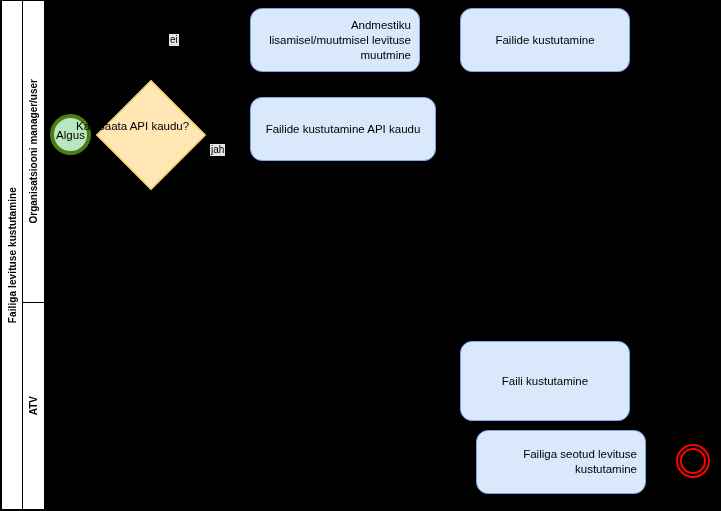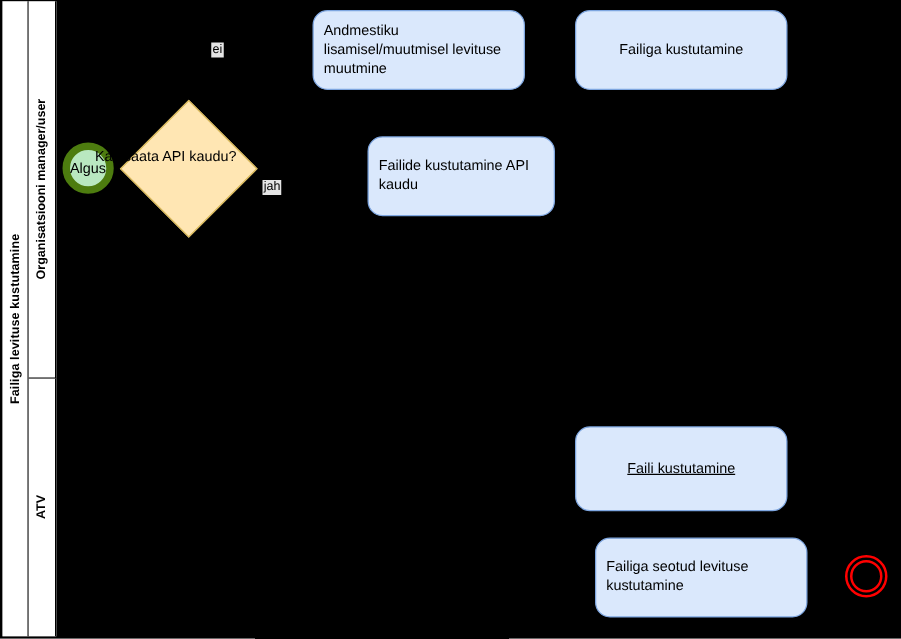--- a/index.html
+++ b/index.html
@@ -84,36 +84,36 @@
   
   .task {
     position: absolute;
     box-sizing: border-box;
     background: #dae8fc;
     border: 1px solid #7ea6e0;
     border-radius: 12px;
     display: flex;
     align-items: center;
     justify-content: center;
-    text-align: left;
+    text-align: right;
     color: #000000;
     font-size: 11.5px;
     line-height: 15px;
     padding: 3px 8px;
   }
 
   .start-event {
     position: absolute;
     box-sizing: border-box;
     background: #b9e8c0;
-    border: 6px solid #4d7c0f;
+    border: 4px solid #4d7c0f;
     border-radius: 50%;
     display: flex;
     align-items: center;
-    justify-content: flex-start;
+    justify-content: center;
     color: #000000;
     font-size: 11.5px;
   }
 
   .gateway {
     position: absolute;
     width: 78px;
     height: 78px;
     background: #ffe6b3;
     border: 1px solid #d6b656;
@@ -186,28 +186,28 @@
 
   <div class="edge-label" style="left:169px; top:34px;">ei</div>
 
   <div class="edge-label" style="left:210px; top:144px;">jah</div>
 
   <div class="task" style="left:250px; top:8px; width:170px; height:64px;">
     <span>Andmestiku lisamisel/muutmisel levituse muutmine</span>
   </div>
 
   <div class="task" style="left:460px; top:8px; width:170px; height:64px;">
-    <span>Failiga kustutamine</span>
-  </div>
-
-  <div class="task" style="left:250px; top:109px; width:150px; height:64px;margin-left:44px;">
+    <span>Failide kustutamine</span>
+  </div>
+
+  <div class="task" style="left:250px; top:97px; width:186px; height:64px;">
     <span>Failide kustutamine API kaudu</span>
   </div>
 
-  <div class="task" style="left:460px; top:341px; width:170px; height:68px;text-decoration:underline;">
+  <div class="task" style="left:460px; top:341px; width:170px; height:80px;">
     <span>Faili kustutamine</span>
   </div>
 
   <div class="task" style="left:476px; top:430px; width:170px; height:64px;">
     <span>Failiga seotud levituse kustutamine</span>
   </div>
 
   <div class="end-event" style="left:676px; top:444px; width:34px; height:34px;"></div>
 
 </div>

